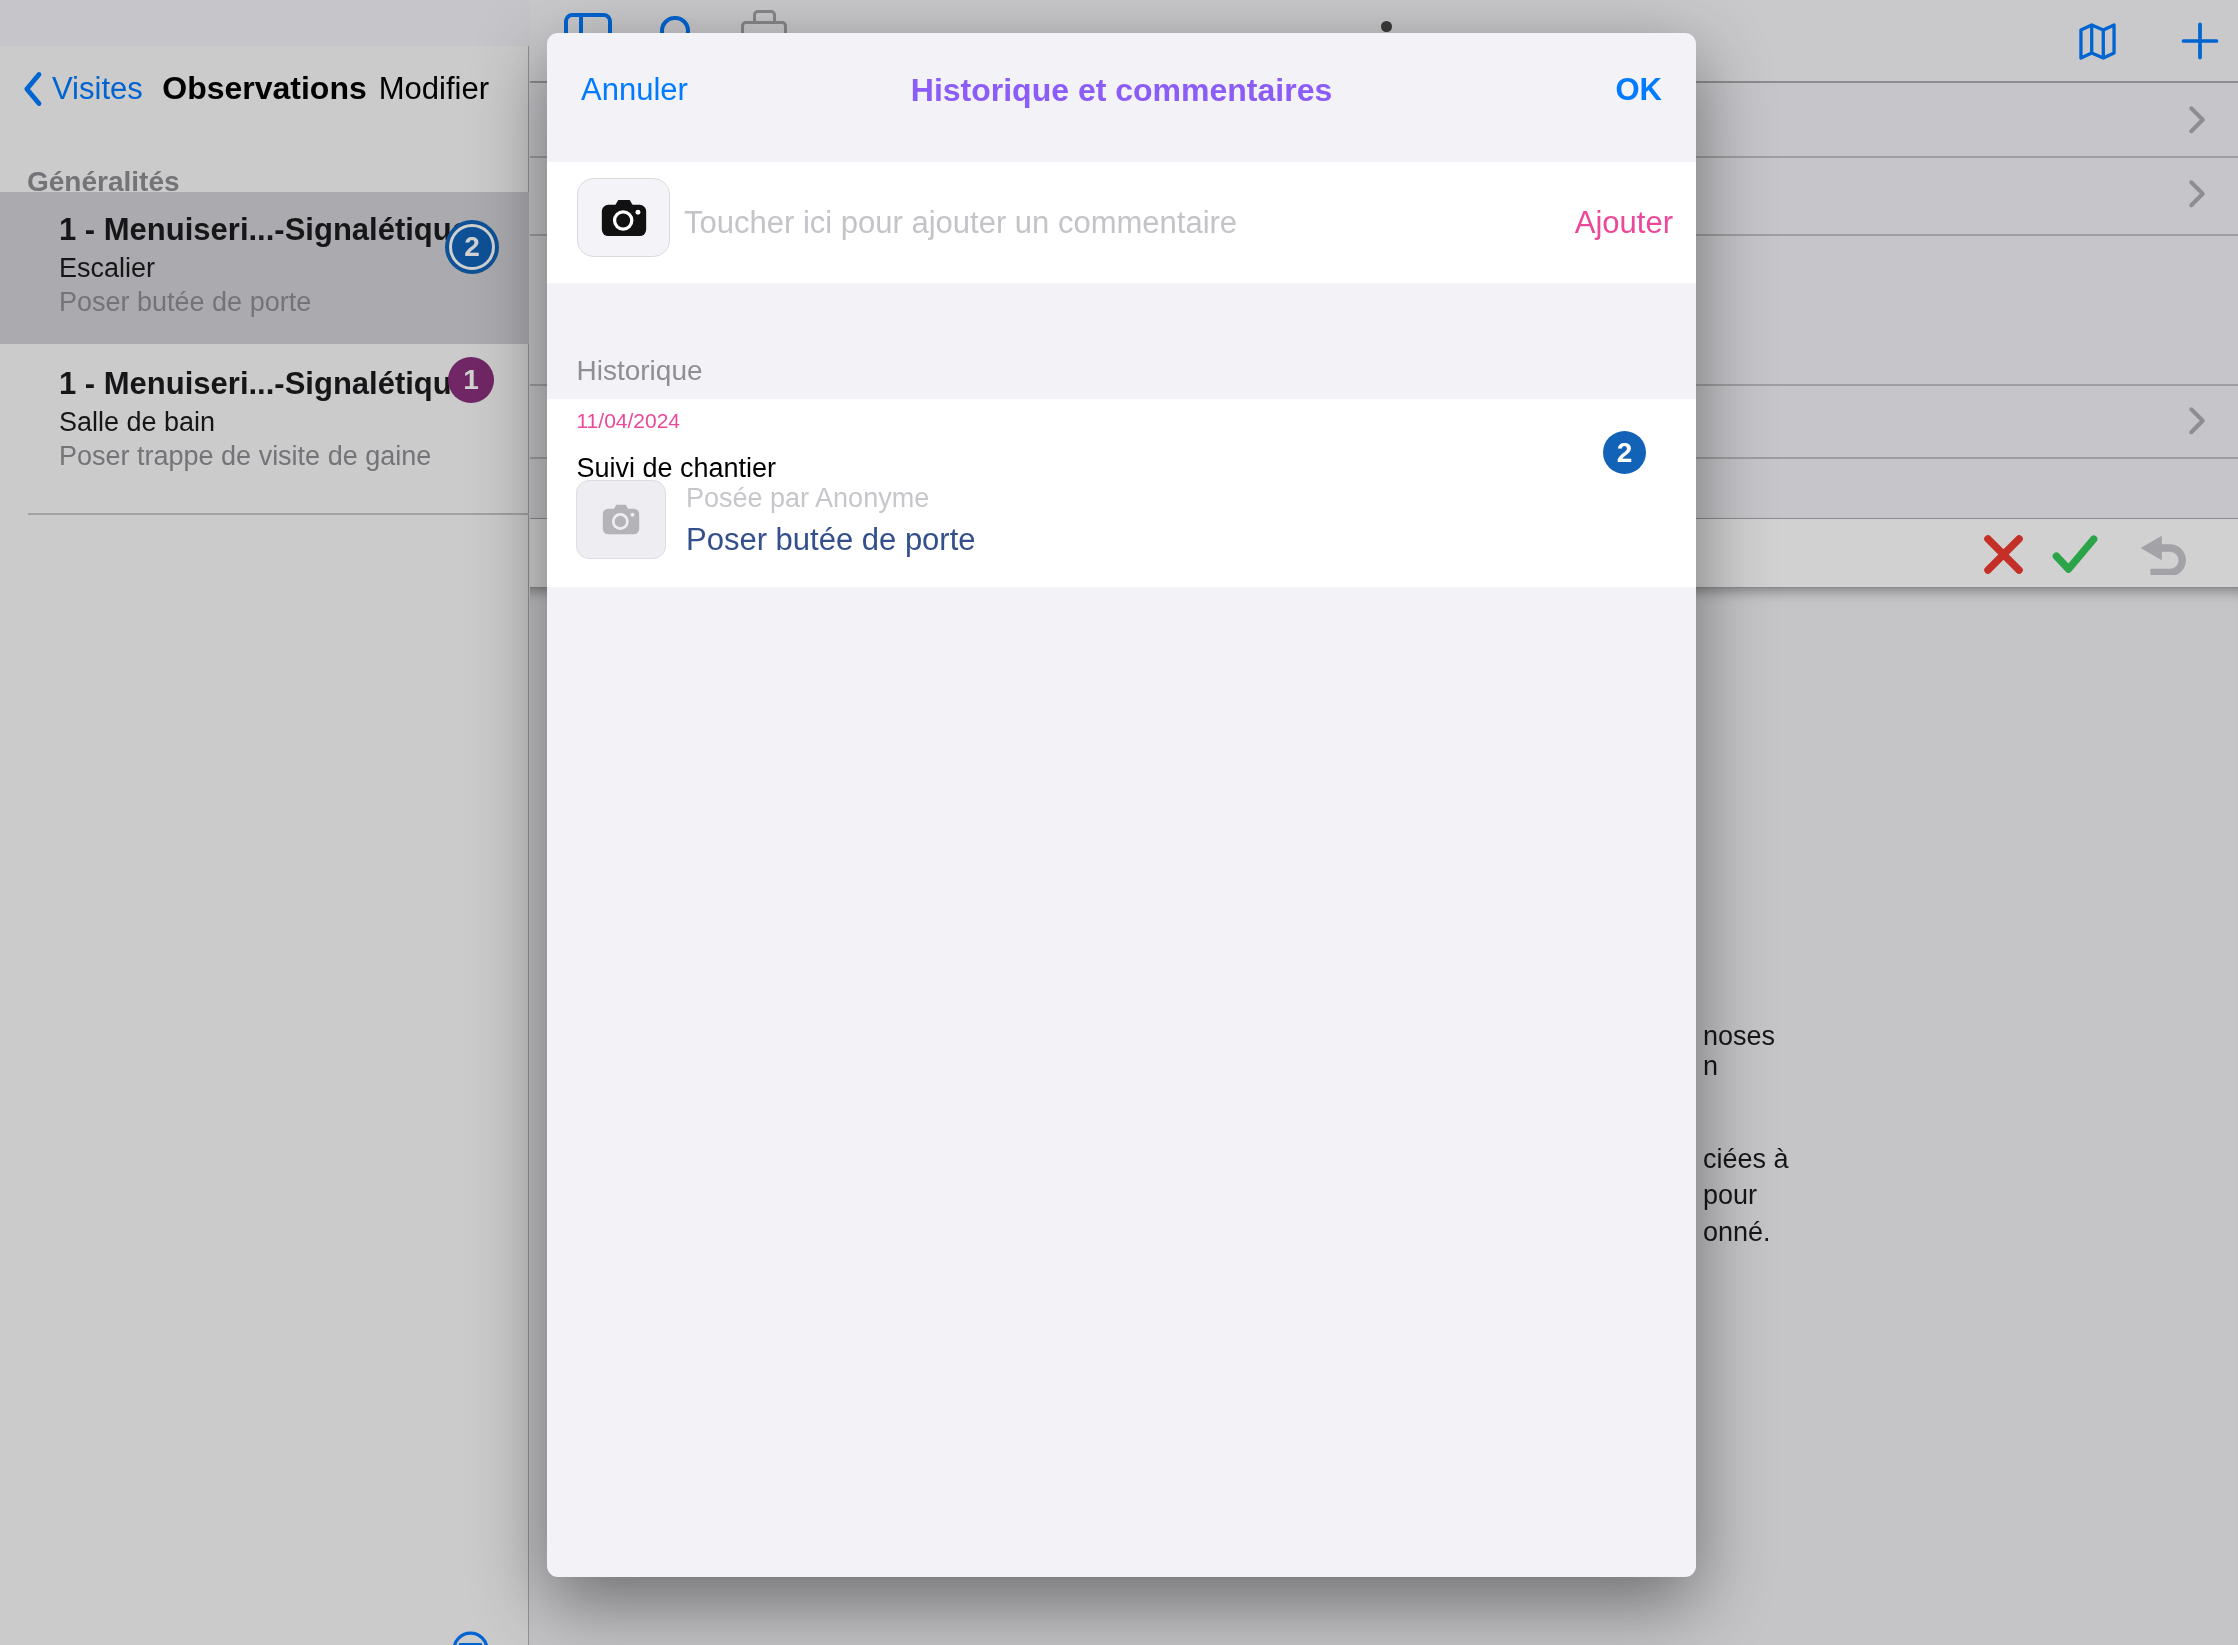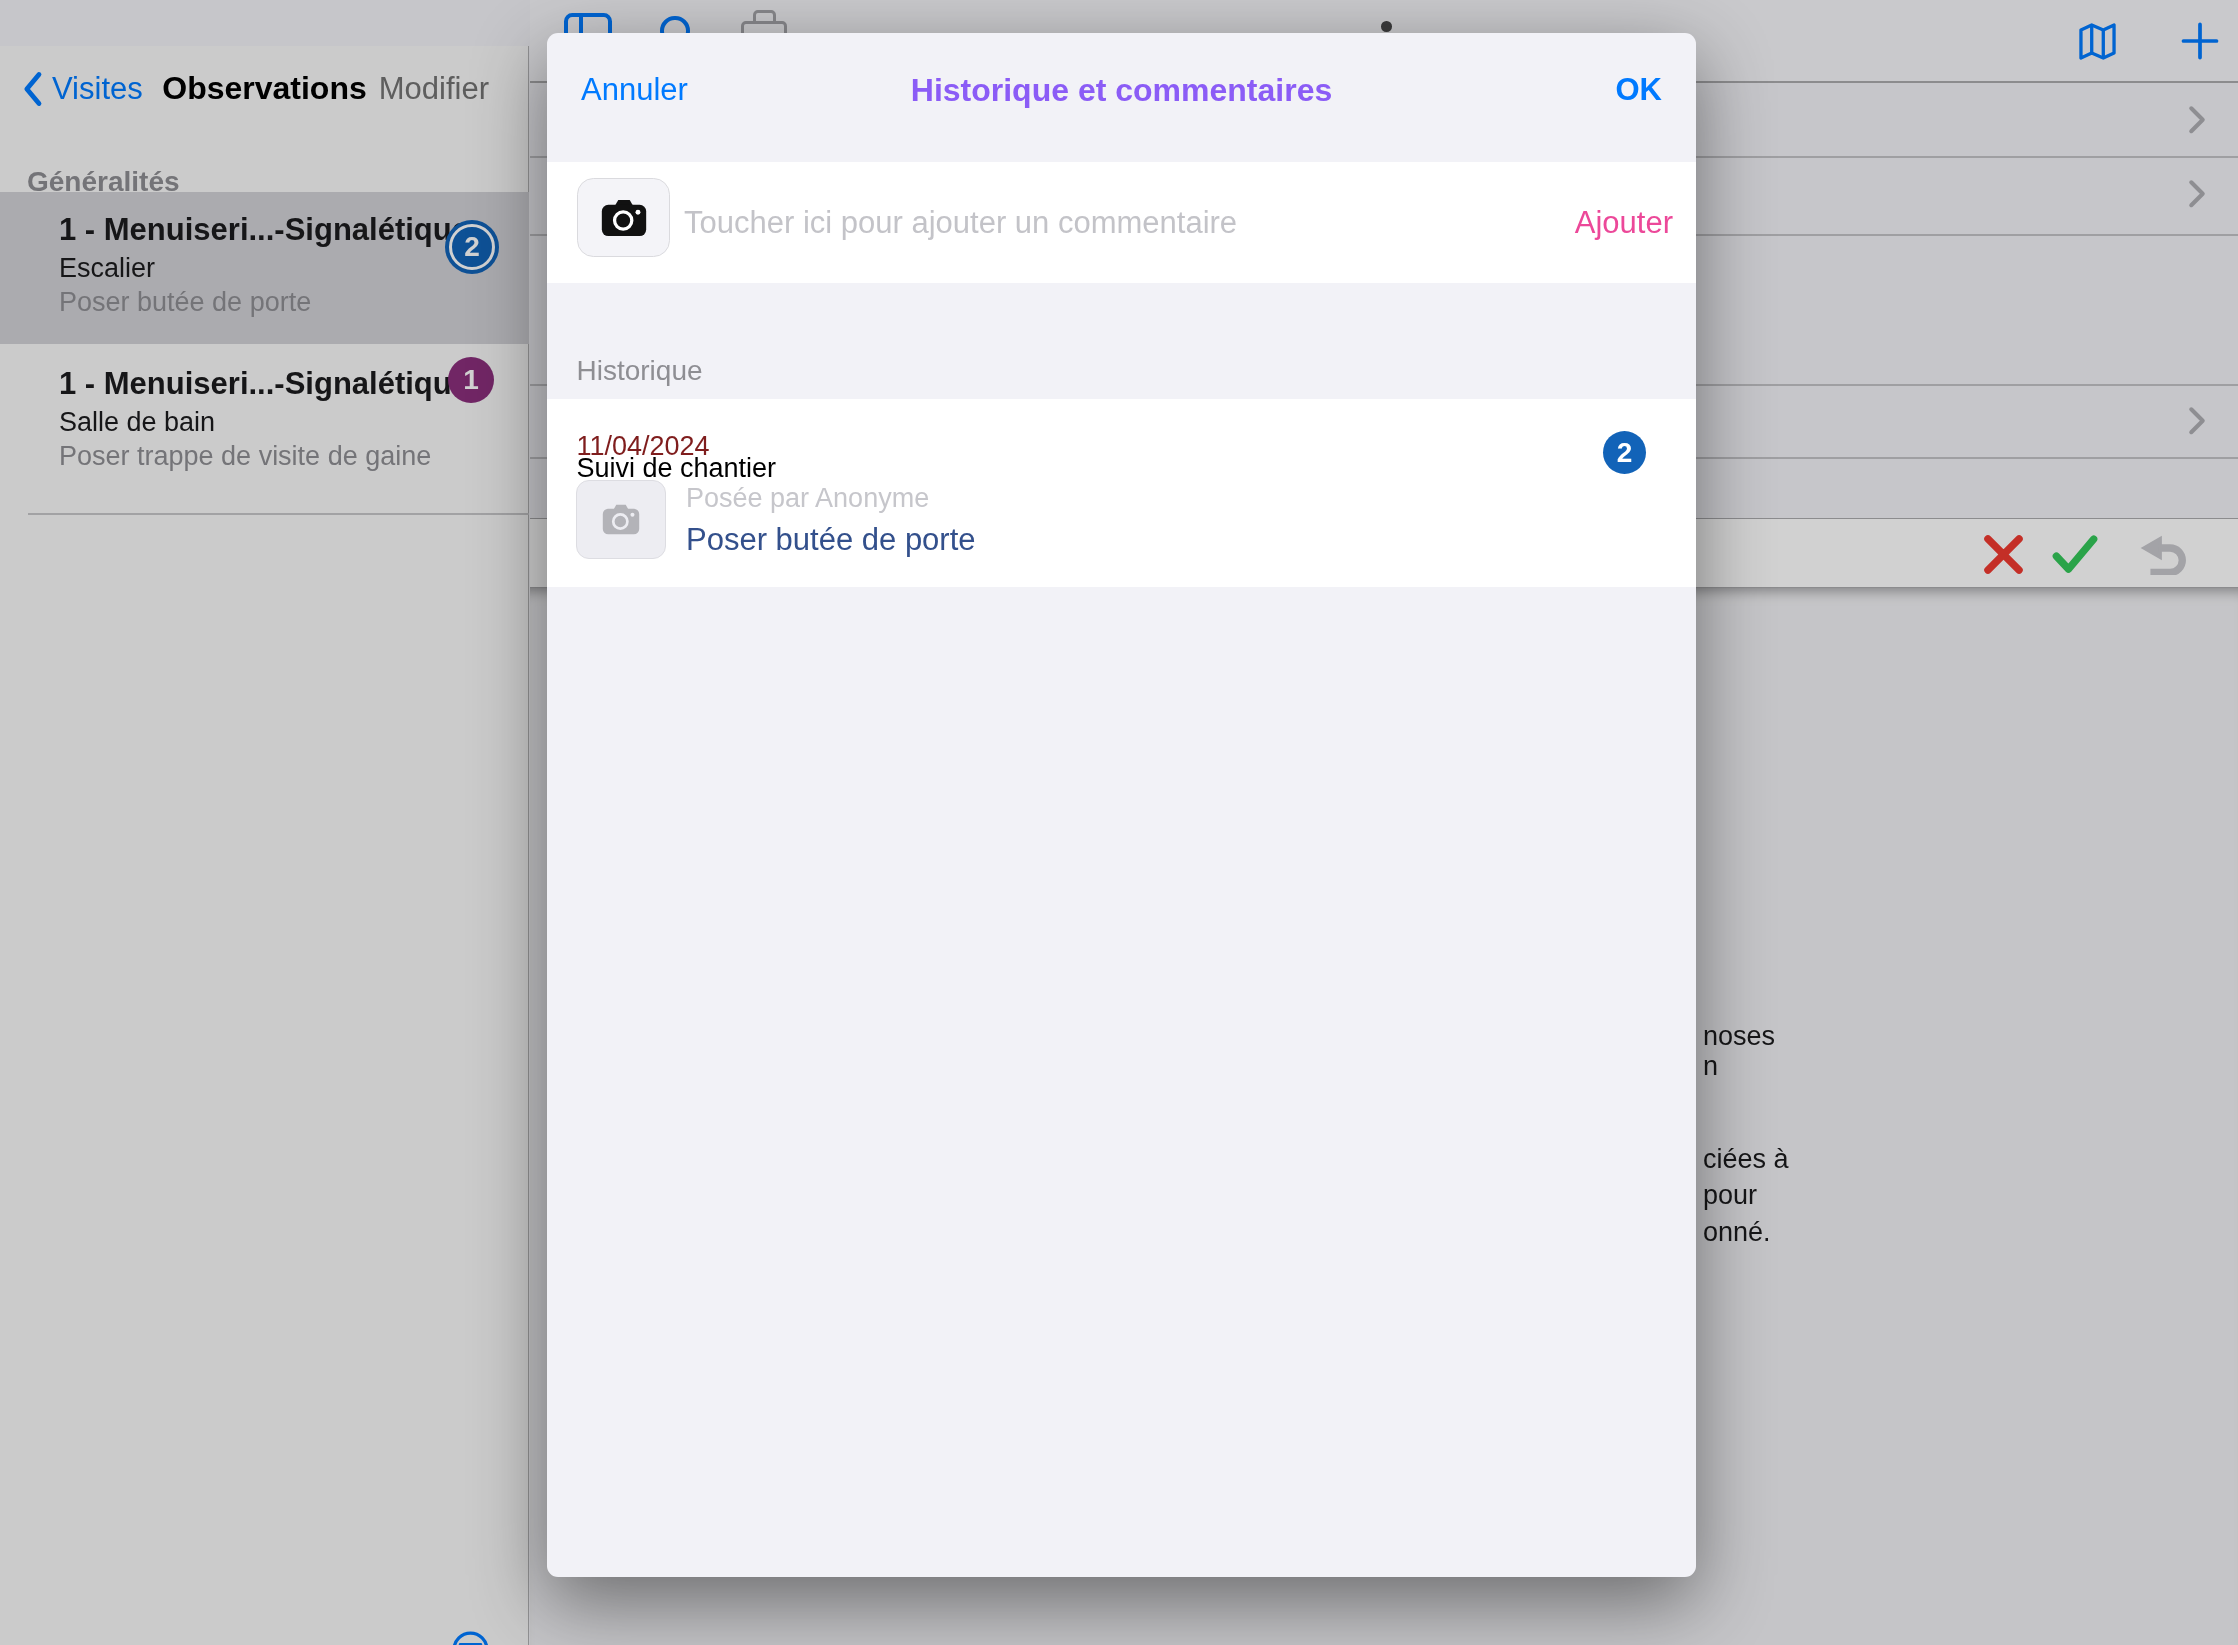--- a/index.html
+++ b/index.html
@@ -11,21 +11,21 @@
   }
   .abs { position:absolute; }
 
   
   .sidebar { position:absolute; left:0; top:0; width:529px; height:1645px;
              background:#f8f8f8; border-right:1.6px solid #b2b2b5;margin-top:46px; }
   .nav-back-chevron { position:absolute; left:22px; top:24.6px; }
   .nav-back-label { position:absolute; left:52px; top:25.4px; font-size:31px; color:#007aff; }
   .nav-title { position:absolute; left:0; top:24px; width:529px; text-align:center;
                font-size:32px; font-weight:700; color:#000; }
-  .nav-edit { position:absolute; right:39px; top:25.4px; font-size:31px; color:#737373; }
+  .nav-edit { position:absolute; right:39px; top:25.4px; font-size:31px; color:#000000; }
   .section-header { position:absolute; left:27px; top:120px; font-size:28px;
                     font-weight:600; color:#8e8e93; }
   .obs-item { position:absolute; left:0; width:529px; }
   .obs-item.selected { background:#d1d1d6; }
   .obs-title { position:absolute; left:59px; font-size:31px; font-weight:700; color:#1c1c1e; }
   .obs-location { position:absolute; left:59px; font-size:27px; color:#1c1c1e; }
   .obs-desc { position:absolute; left:59px; font-size:27px; color:#8e8e93; }
   .badge { position:absolute; border-radius:50%; display:flex; align-items:center;
            justify-content:center; color:#fff; font-weight:700; }
   .badge-ringed { width:54px; height:54px; background:#1263b8; font-size:28px; }
@@ -80,21 +80,21 @@
   .comment-row { position:absolute; left:0; top:129px; width:100%; height:121px; background:#fff; }
   .camera-button { position:absolute; left:30px; top:16.4px; width:93px; height:79px;
                    background:#f4f4f8; border:1.6px solid #dadade; border-radius:16.4px;
                    display:flex; align-items:center; justify-content:center; }
   .comment-placeholder { position:absolute; left:137px; top:0; height:121px; display:flex;
                          align-items:center; font-size:31px; color:#c3c3c8; }
   .add-button { position:absolute; right:23px; top:0; height:121px; display:flex;
                 align-items:center; font-size:31px; color:#ec4899; }
   .history-label { position:absolute; left:29.5px; top:322px; font-size:28px; color:#8e8e93; }
   .history-row { position:absolute; left:0; top:366px; width:100%; height:188px; background:#fff; }
-  .history-date { position:absolute; left:29.5px; top:32px; font-size:27px; color:#7f1d1d; }
+  .history-date { position:absolute; left:29.5px; top:10px; font-size:21px; color:#ec4899; }
   .history-type { position:absolute; left:29.5px; top:54px; font-size:27px; color:#000; }
   .history-thumb { position:absolute; left:29px; top:81px; width:90px; height:79px;
                    background:#ededf2; border:1.6px solid #dddde2; border-radius:13px;
                    display:flex; align-items:center; justify-content:center; }
   .history-author { position:absolute; left:139px; top:84px; font-size:27px; color:#c6c6cb; }
   .history-action { position:absolute; left:139px; top:123px; font-size:31px; color:#33508c; }
   .history-badge { position:absolute; left:1056px; top:32px; width:43px; height:43px;
                    background:#1263b8; font-size:28px; }
 </style>
 </head>

